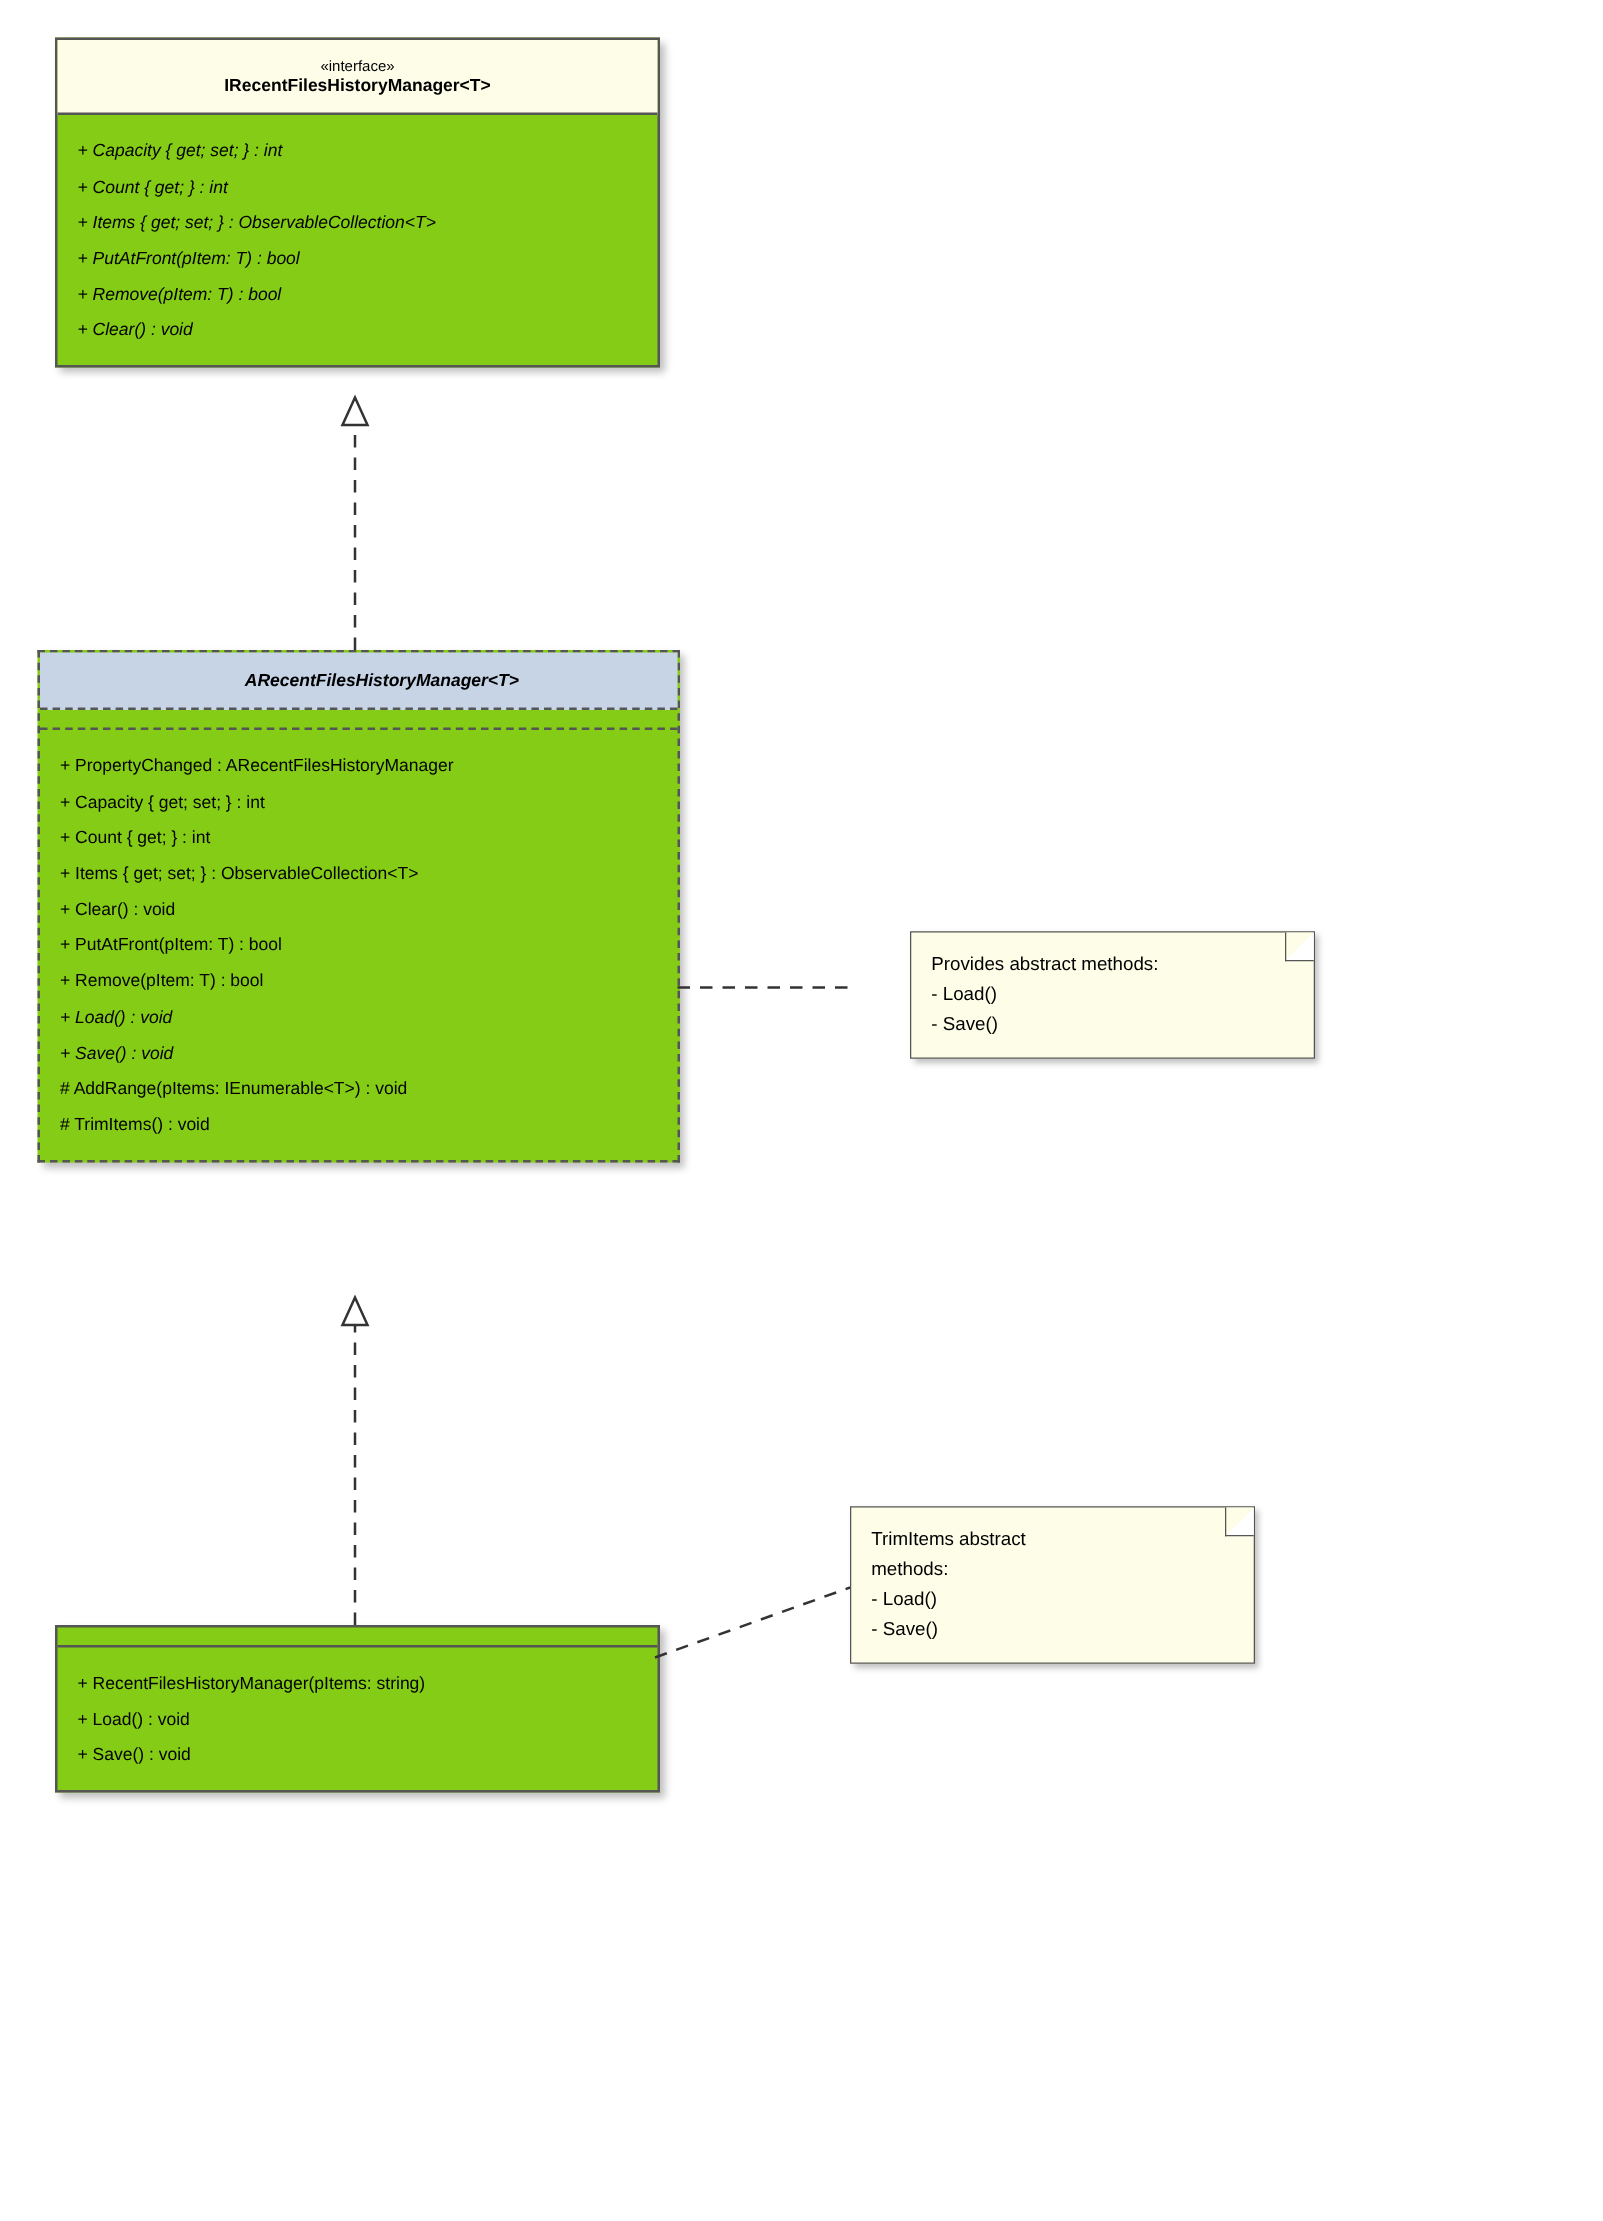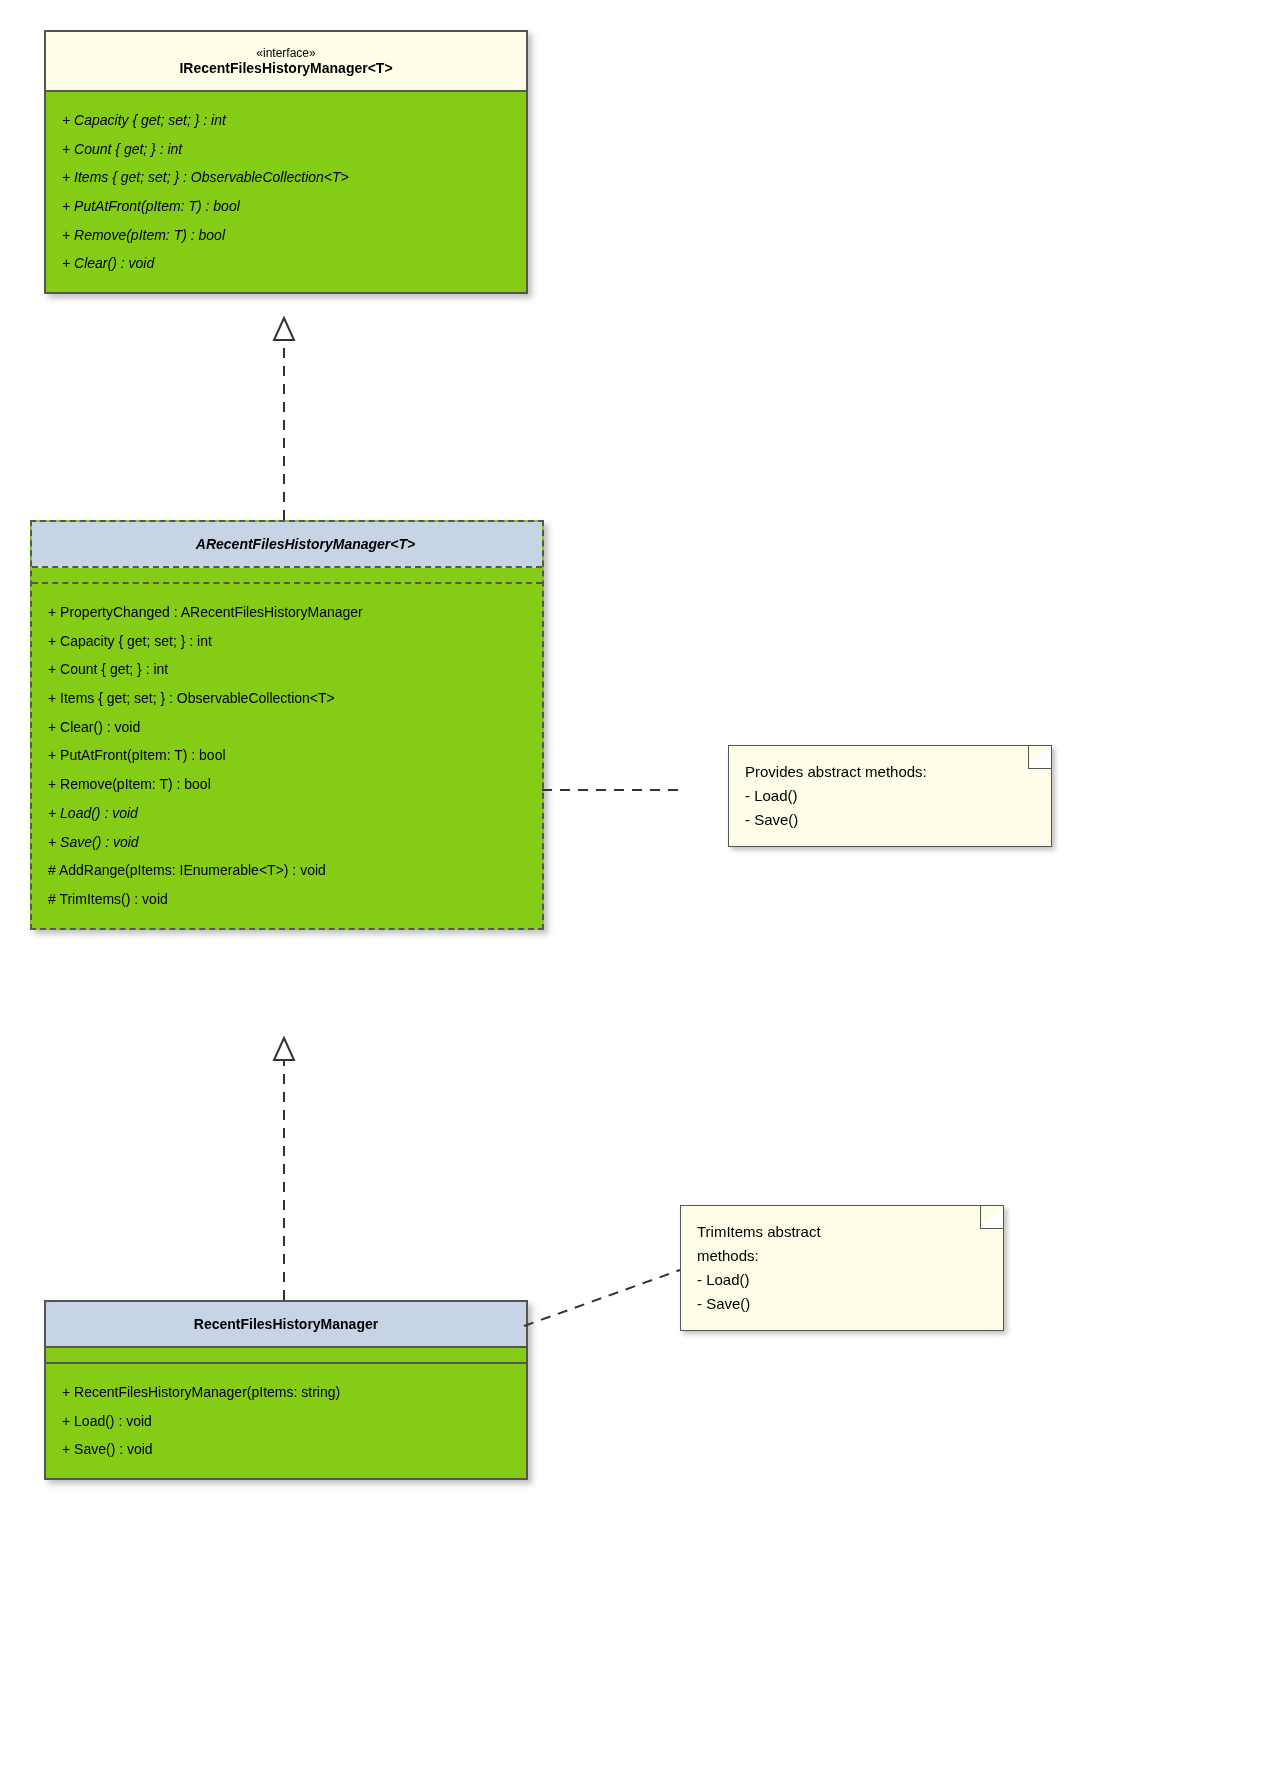--- a/index.html
+++ b/index.html
@@ -122,23 +122,20 @@
       <div>+ PutAtFront(pItem: T) : bool</div>
       <div>+ Remove(pItem: T) : bool</div>
       <div class="italic">+ Load() : void</div>
       <div class="italic">+ Save() : void</div>
       <div># AddRange(pItems: IEnumerable&lt;T&gt;) : void</div>
       <div># TrimItems() : void</div>
     </div>
   </div>
 
   <div class="box" style="left:14px; top:1270px; width:480px;">
-    <div class="header header-class">
-      <div class="title">RecentFilesHistoryManager</div>
-    </div>
     <div class="empty-compartment"></div>
     <div class="members">
       <div>+ RecentFilesHistoryManager(pItems: string)</div>
       <div>+ Load() : void</div>
       <div>+ Save() : void</div>
     </div>
   </div>
 
   <div class="note" style="left:650px; top:715px; width:290px;margin-left:48px;">
     <div class="note-fold"></div>

